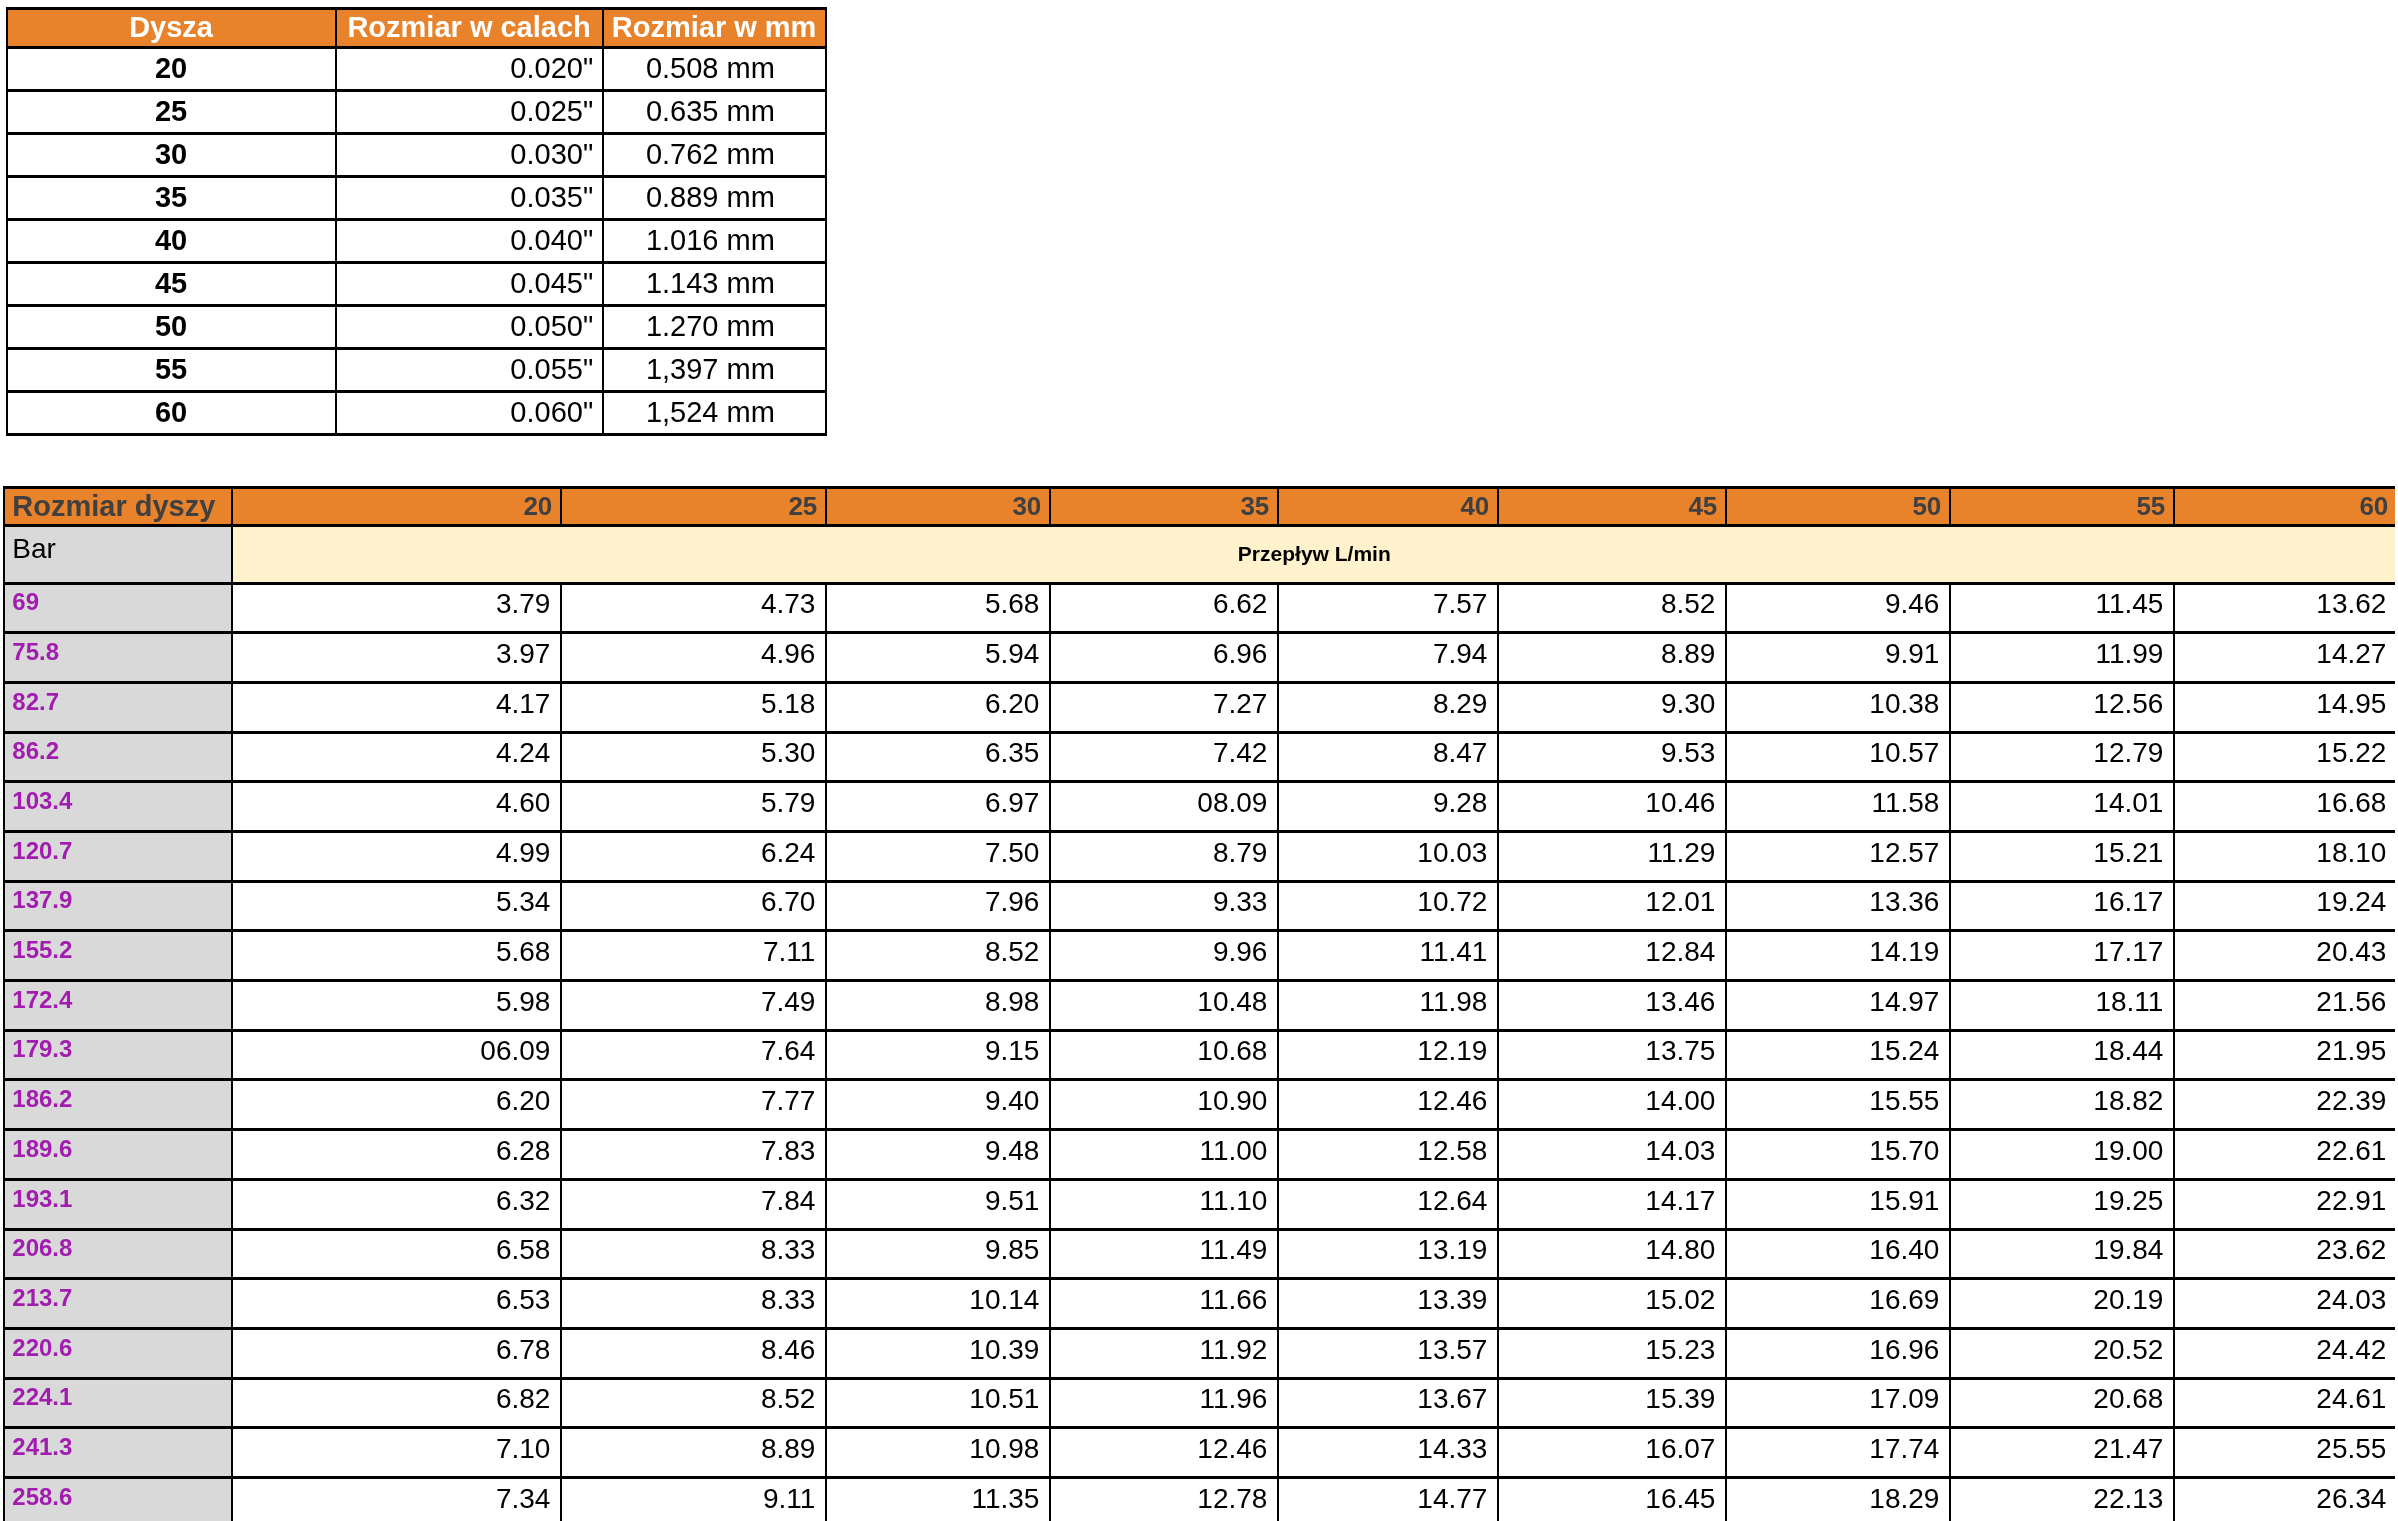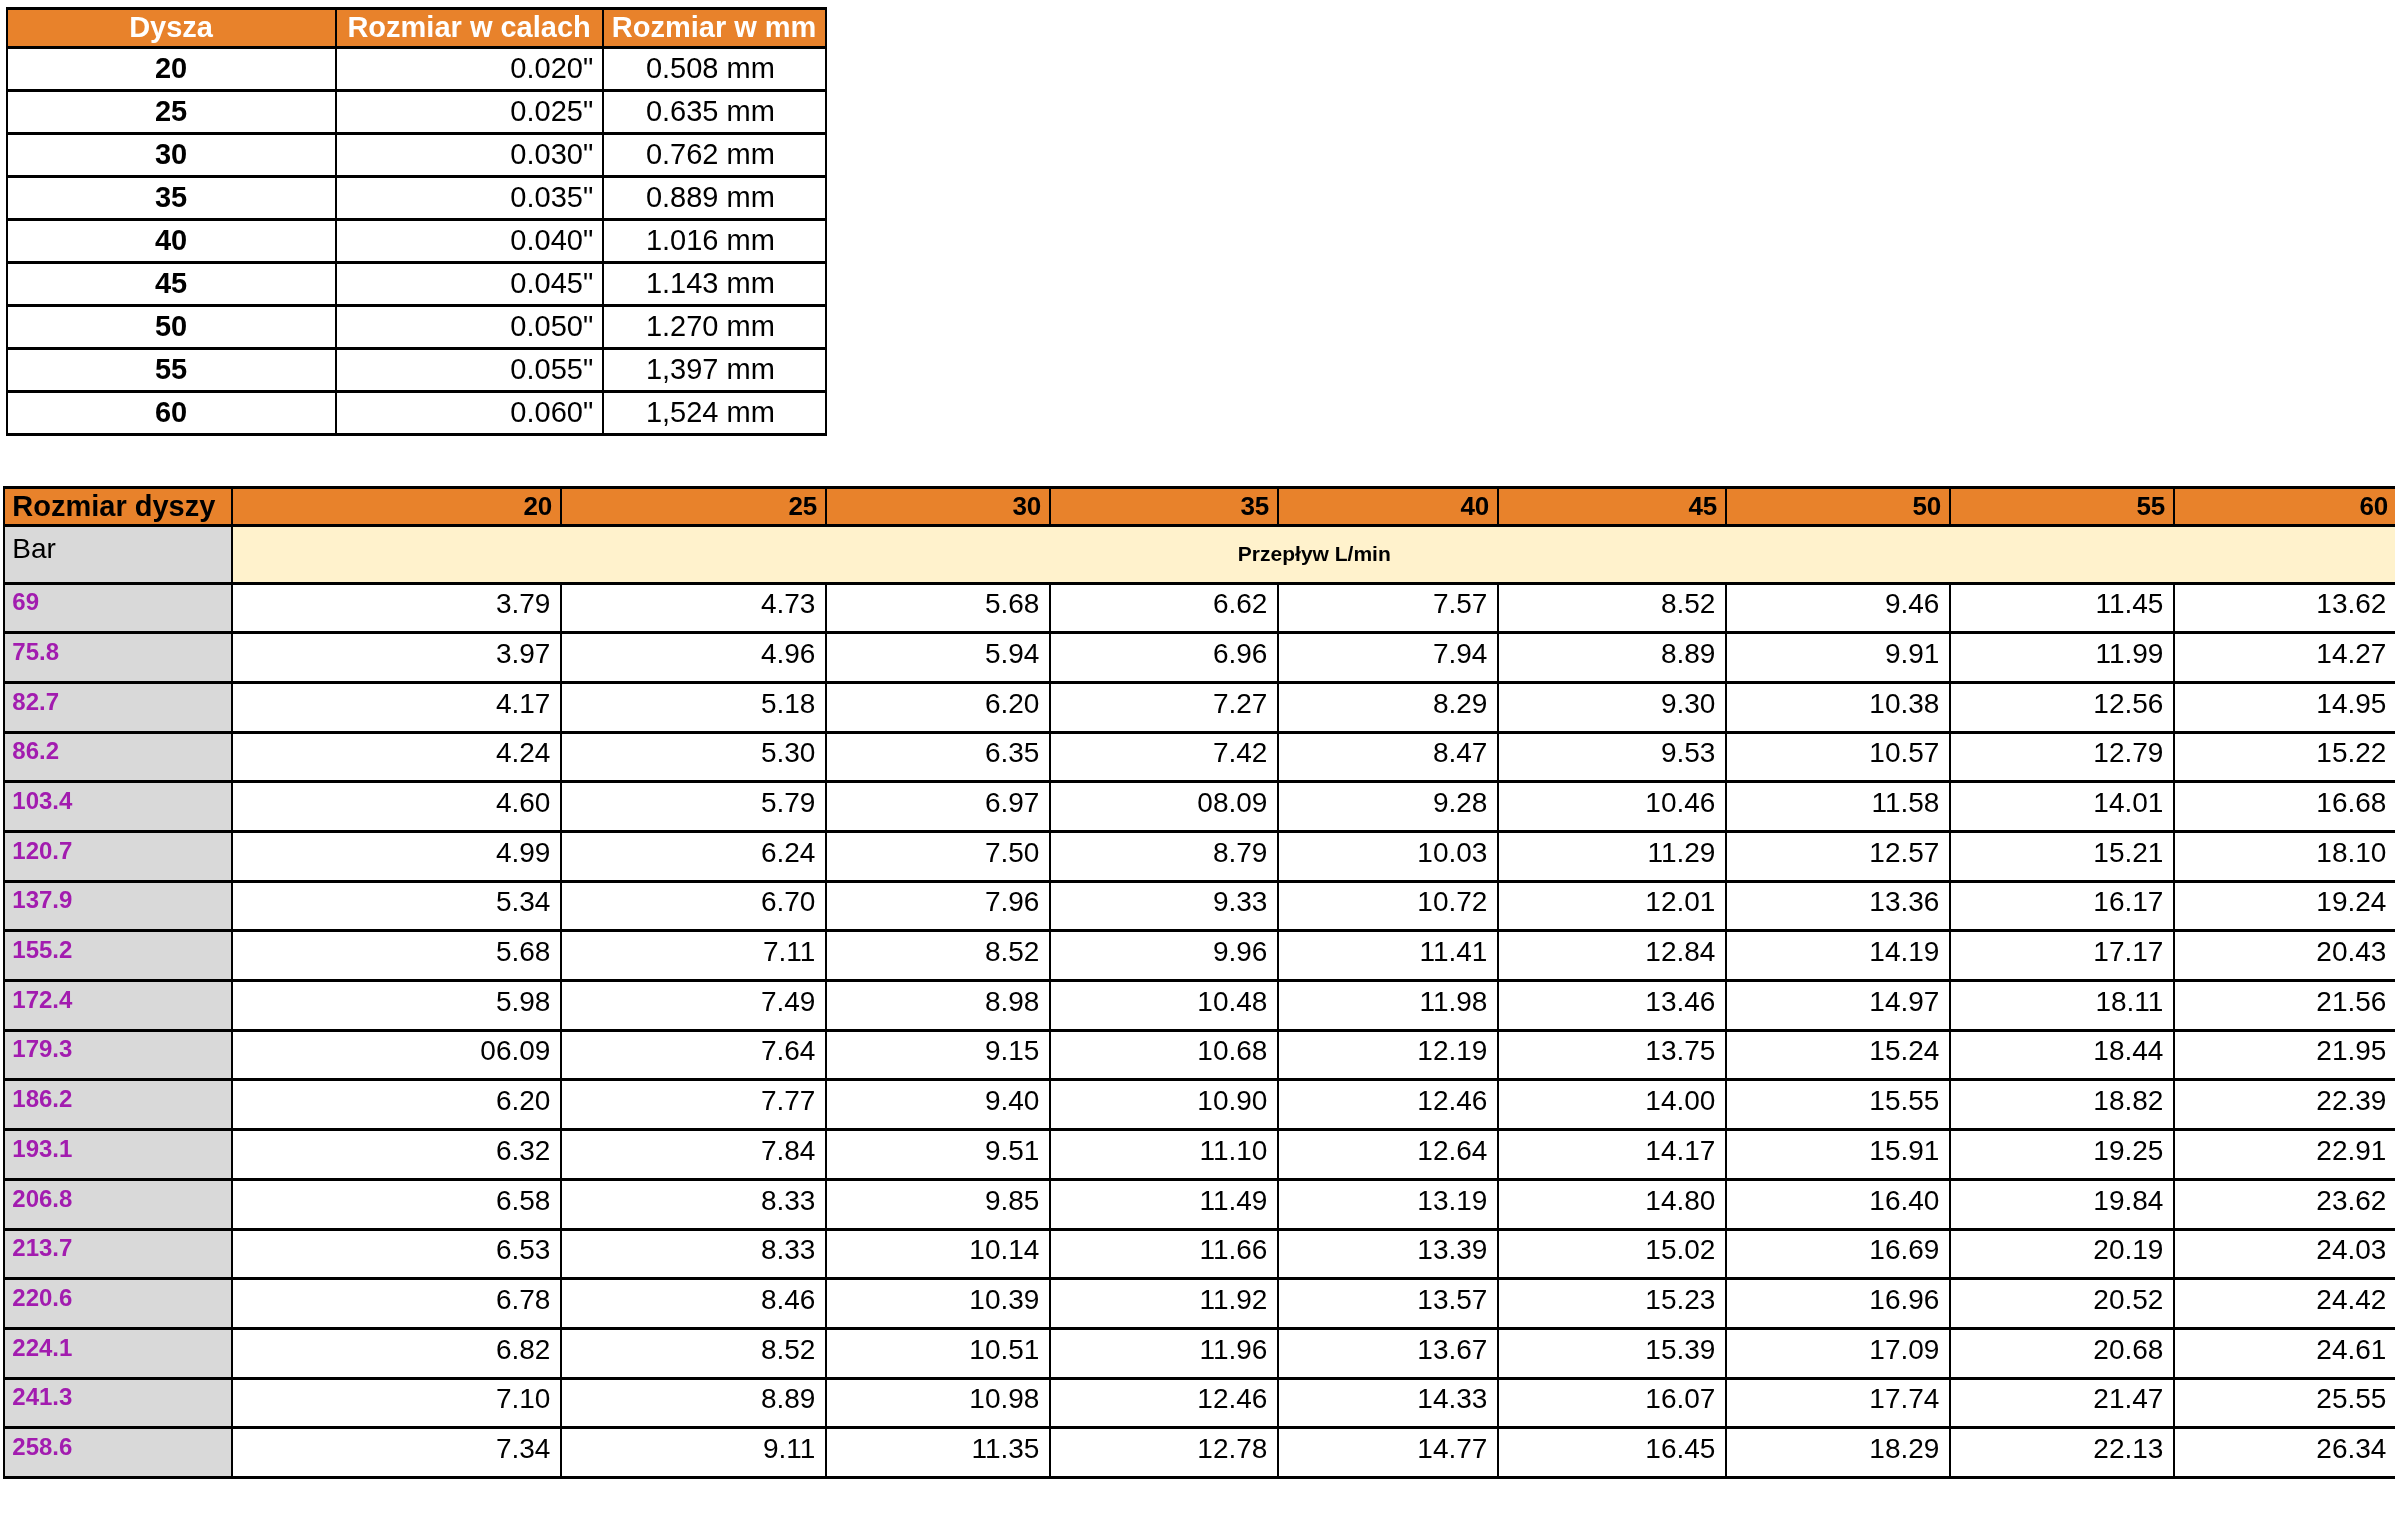--- a/index.html
+++ b/index.html
@@ -32,21 +32,21 @@
     font-size:29px;height:38px;vertical-align:middle;background:#fff;
   }
   .nozzle-wrap td.c-size{font-weight:bold;text-align:center;}
   .nozzle-wrap td.c-inch{text-align:right;padding-right:8.4px;}
   .nozzle-wrap td.c-mm{text-align:center;padding-right:8.4px;}
 
   
   .flow-wrap{position:absolute;left:2.8px;top:486px;width:2392px;height:1035px;overflow:hidden;}
   .flow-wrap table{width:2392px;}
   .flow-wrap thead th.orange{
-    background:var(--orange);color:#000000;font-weight:bold;height:28px;
+    background:var(--orange);color:#404040;font-weight:bold;height:28px;
   }
   .flow-wrap th.corner{
     font-size:29px;text-align:left;padding-left:7.5px;vertical-align:middle;
   }
   .flow-wrap th.colnum{
     font-size:26px;text-align:right;padding-right:7.5px;vertical-align:middle;
   }
   .flow-wrap th.barlabel{
     background:var(--gray);color:#000;font-size:28px;font-weight:normal;
     text-align:left;padding:5.6px 0 0 7.5px;vertical-align:top;height:49px;
@@ -290,20 +290,32 @@
           <td>7.77</td>
           <td>9.40</td>
           <td>10.90</td>
           <td>12.46</td>
           <td>14.00</td>
           <td>15.55</td>
           <td>18.82</td>
           <td>22.39</td>
         </tr>
         <tr>
+          <th class="rowlabel">189.6</th>
+          <td>6.28</td>
+          <td>7.83</td>
+          <td>9.48</td>
+          <td>11.00</td>
+          <td>12.58</td>
+          <td>14.03</td>
+          <td>15.70</td>
+          <td>19.00</td>
+          <td>22.61</td>
+        </tr>
+        <tr>
           <th class="rowlabel">193.1</th>
           <td>6.32</td>
           <td>7.84</td>
           <td>9.51</td>
           <td>11.10</td>
           <td>12.64</td>
           <td>14.17</td>
           <td>15.91</td>
           <td>19.25</td>
           <td>22.91</td>

